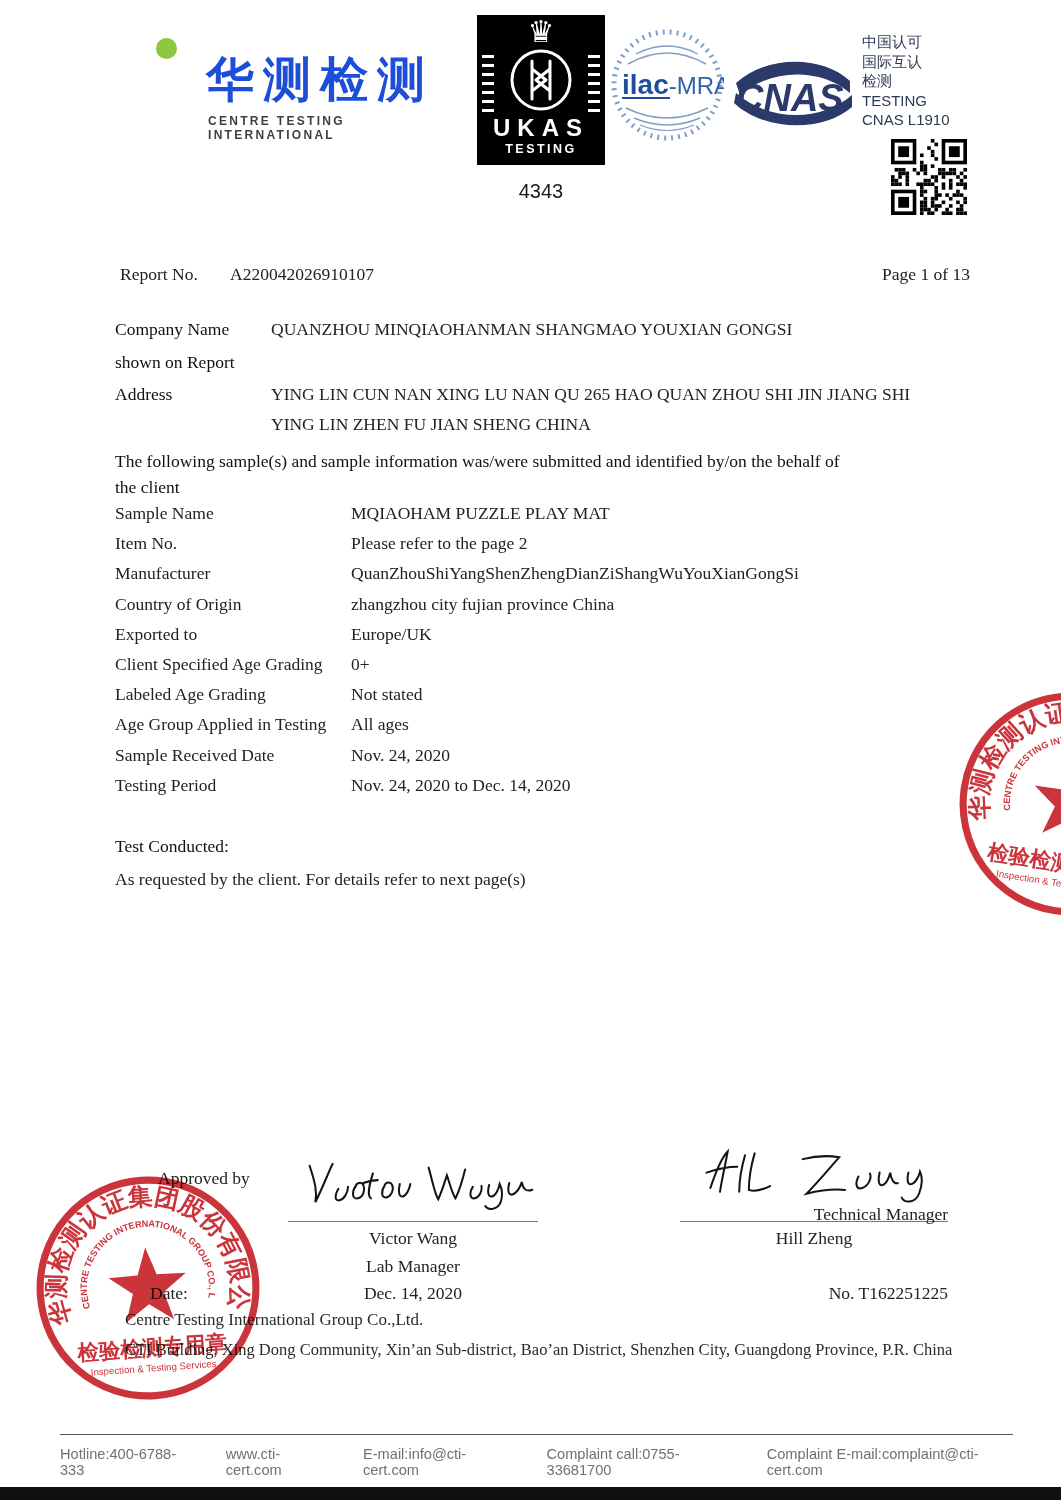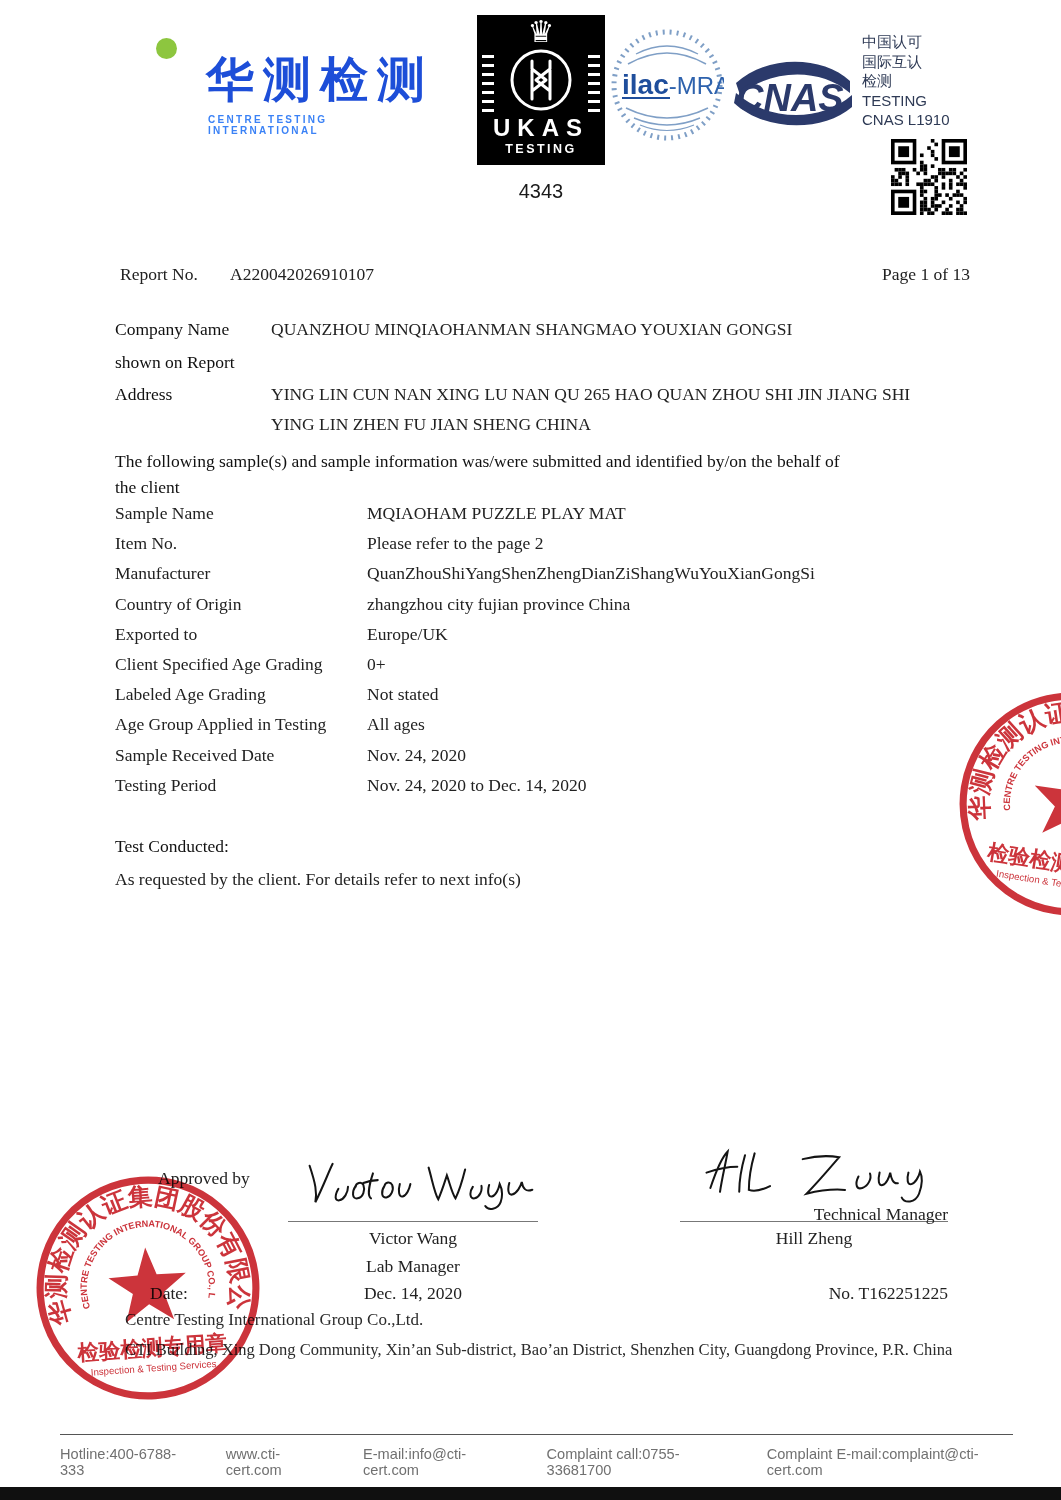--- a/index.html
+++ b/index.html
@@ -7,21 +7,21 @@
         font-family:"Liberation Serif",serif;color:#222;}
   .abs{position:absolute;}
 
   
   .cti-wrap{left:38px;top:28px;width:400px;height:110px;}
   .cti-letters{position:absolute;left:0;top:-4px;font-family:"Liberation Sans",sans-serif;
     font-weight:bold;font-size:88px;line-height:1;color:#26365f;letter-spacing:-6px;}
   .cti-dot{position:absolute;left:118px;top:10px;width:21px;height:21px;border-radius:50%;background:#8dc63f;}
   .cti-cn{position:absolute;left:168px;top:28px;font-size:48px;line-height:1;color:#1d4ed8;
     letter-spacing:9px;font-family:"Liberation Sans",sans-serif;font-weight:bold;}
-  .cti-sub{position:absolute;left:170px;top:86px;font-size:10px;letter-spacing:2.3px;color:#3b82f6;
+  .cti-sub{position:absolute;left:170px;top:86px;font-size:12px;letter-spacing:2.3px;color:#404040;
     font-family:"Liberation Sans",sans-serif;font-weight:bold;}
 
   
   .ukas-box{left:477px;top:15px;width:128px;height:150px;background:#000;color:#fff;text-align:center;}
   .ukas-crown{font-size:30px;line-height:30px;margin-top:2px;}
   .ukas-num{left:477px;top:180px;width:128px;text-align:center;font-family:"Liberation Sans",sans-serif;
     font-size:20px;color:#1a1a1a;}
   .ukas-word{font-family:"Liberation Sans",sans-serif;font-weight:bold;font-size:24px;letter-spacing:7px;margin-top:1px;}
   .ukas-word2{font-family:"Liberation Sans",sans-serif;font-weight:bold;font-size:12.5px;letter-spacing:2.5px;}
   .ukas-dash{position:absolute;top:40px;width:12px;height:60px;
@@ -41,21 +41,21 @@
   .title{left:0;top:188px;width:1061px;text-align:center;font-size:45px;font-weight:bold;
     letter-spacing:1px;color:#111;}
   .report-row{left:0;top:264px;width:1061px;height:24px;font-size:17.5px;margin-left:8px;}
   .report-label{position:absolute;left:112px;}
   .report-no{position:absolute;left:222px;}
   .page-no{position:absolute;right:99px;}
 
   
   .lbl{font-weight:normal;color:#111;}
   .trow{position:absolute;left:0;width:1061px;font-size:17.5px;line-height:22px;}
-  .c1{position:absolute;left:115px;} .c2{position:absolute;left:271px;} .c3{position:absolute;left:367px;}
+  .c1{position:absolute;left:115px;} .c2{position:absolute;left:271px;} .c3{position:absolute;left:351px;}
 
   
   .stamp{opacity:.93;mix-blend-mode:multiply;}
   .stamp-left{left:34px;top:1174px;width:228px;height:228px;transform:rotate(-4deg);z-index:6;}
   .stamp-right{left:957px;top:690px;width:228px;height:228px;transform:rotate(9deg);z-index:6;}
 
   
   .sig-line{position:absolute;border-top:1.2px solid #777;height:0;}
   .sig-center{position:absolute;text-align:center;font-size:17.5px;}
 
@@ -317,21 +317,21 @@
     </div>
   <div class="trow" style="top:774px;">
       <span class="c1">Testing Period</span>
       <span class="c3">Nov. 24, 2020 to Dec. 14, 2020</span>
     </div>
 
   <div class="trow" style="top:835px;">
     <span class="c1 lbl">Test Conducted:</span>
   </div>
   <div class="trow" style="top:868px;">
-    <span class="c1">As requested by the client. For details refer to next info(s)</span>
+    <span class="c1">As requested by the client. For details refer to next page(s)</span>
   </div>
 
   <div class="abs" style="left:158px;top:1168px;font-size:17.5px;">Approved by</div>
 
   <div class="abs" style="left:300px;top:1152px;">
     <svg width="240" height="62" viewBox="0 0 250 60" fill="none" stroke="#141414" stroke-width="2.1" stroke-linecap="round">
       <path d="M10,12 C16,30 18,40 16,50 C24,34 30,18 34,10 M40,36 C36,43 36,49 41,48 C46,47 50,40 50,34 M58,33 C54,39 54,47 60,46 C66,45 68,37 66,32 C64,28 58,30 58,34 M76,20 C72,32 70,44 74,46 M66,30 C71,28 77,27 81,27 M88,33 C84,39 85,46 90,45 C95,44 98,37 96,32 C94,28 89,29 88,33 M104,31 C102,38 103,45 107,44 C111,43 114,36 115,31"></path>
       <path d="M134,14 C138,28 140,40 144,47 C148,38 151,28 153,22 C156,30 158,40 162,46 C167,36 170,24 172,16 M180,34 C176,40 177,47 182,46 C187,45 190,38 189,33 M197,32 C195,39 196,45 200,44 C204,43 207,36 208,31 C211,37 211,44 209,50 C206,58 196,59 193,54 M218,30 C216,37 217,43 221,42 C226,41 230,33 231,29 C232,35 235,40 242,37"></path>
     </svg>
   </div>

